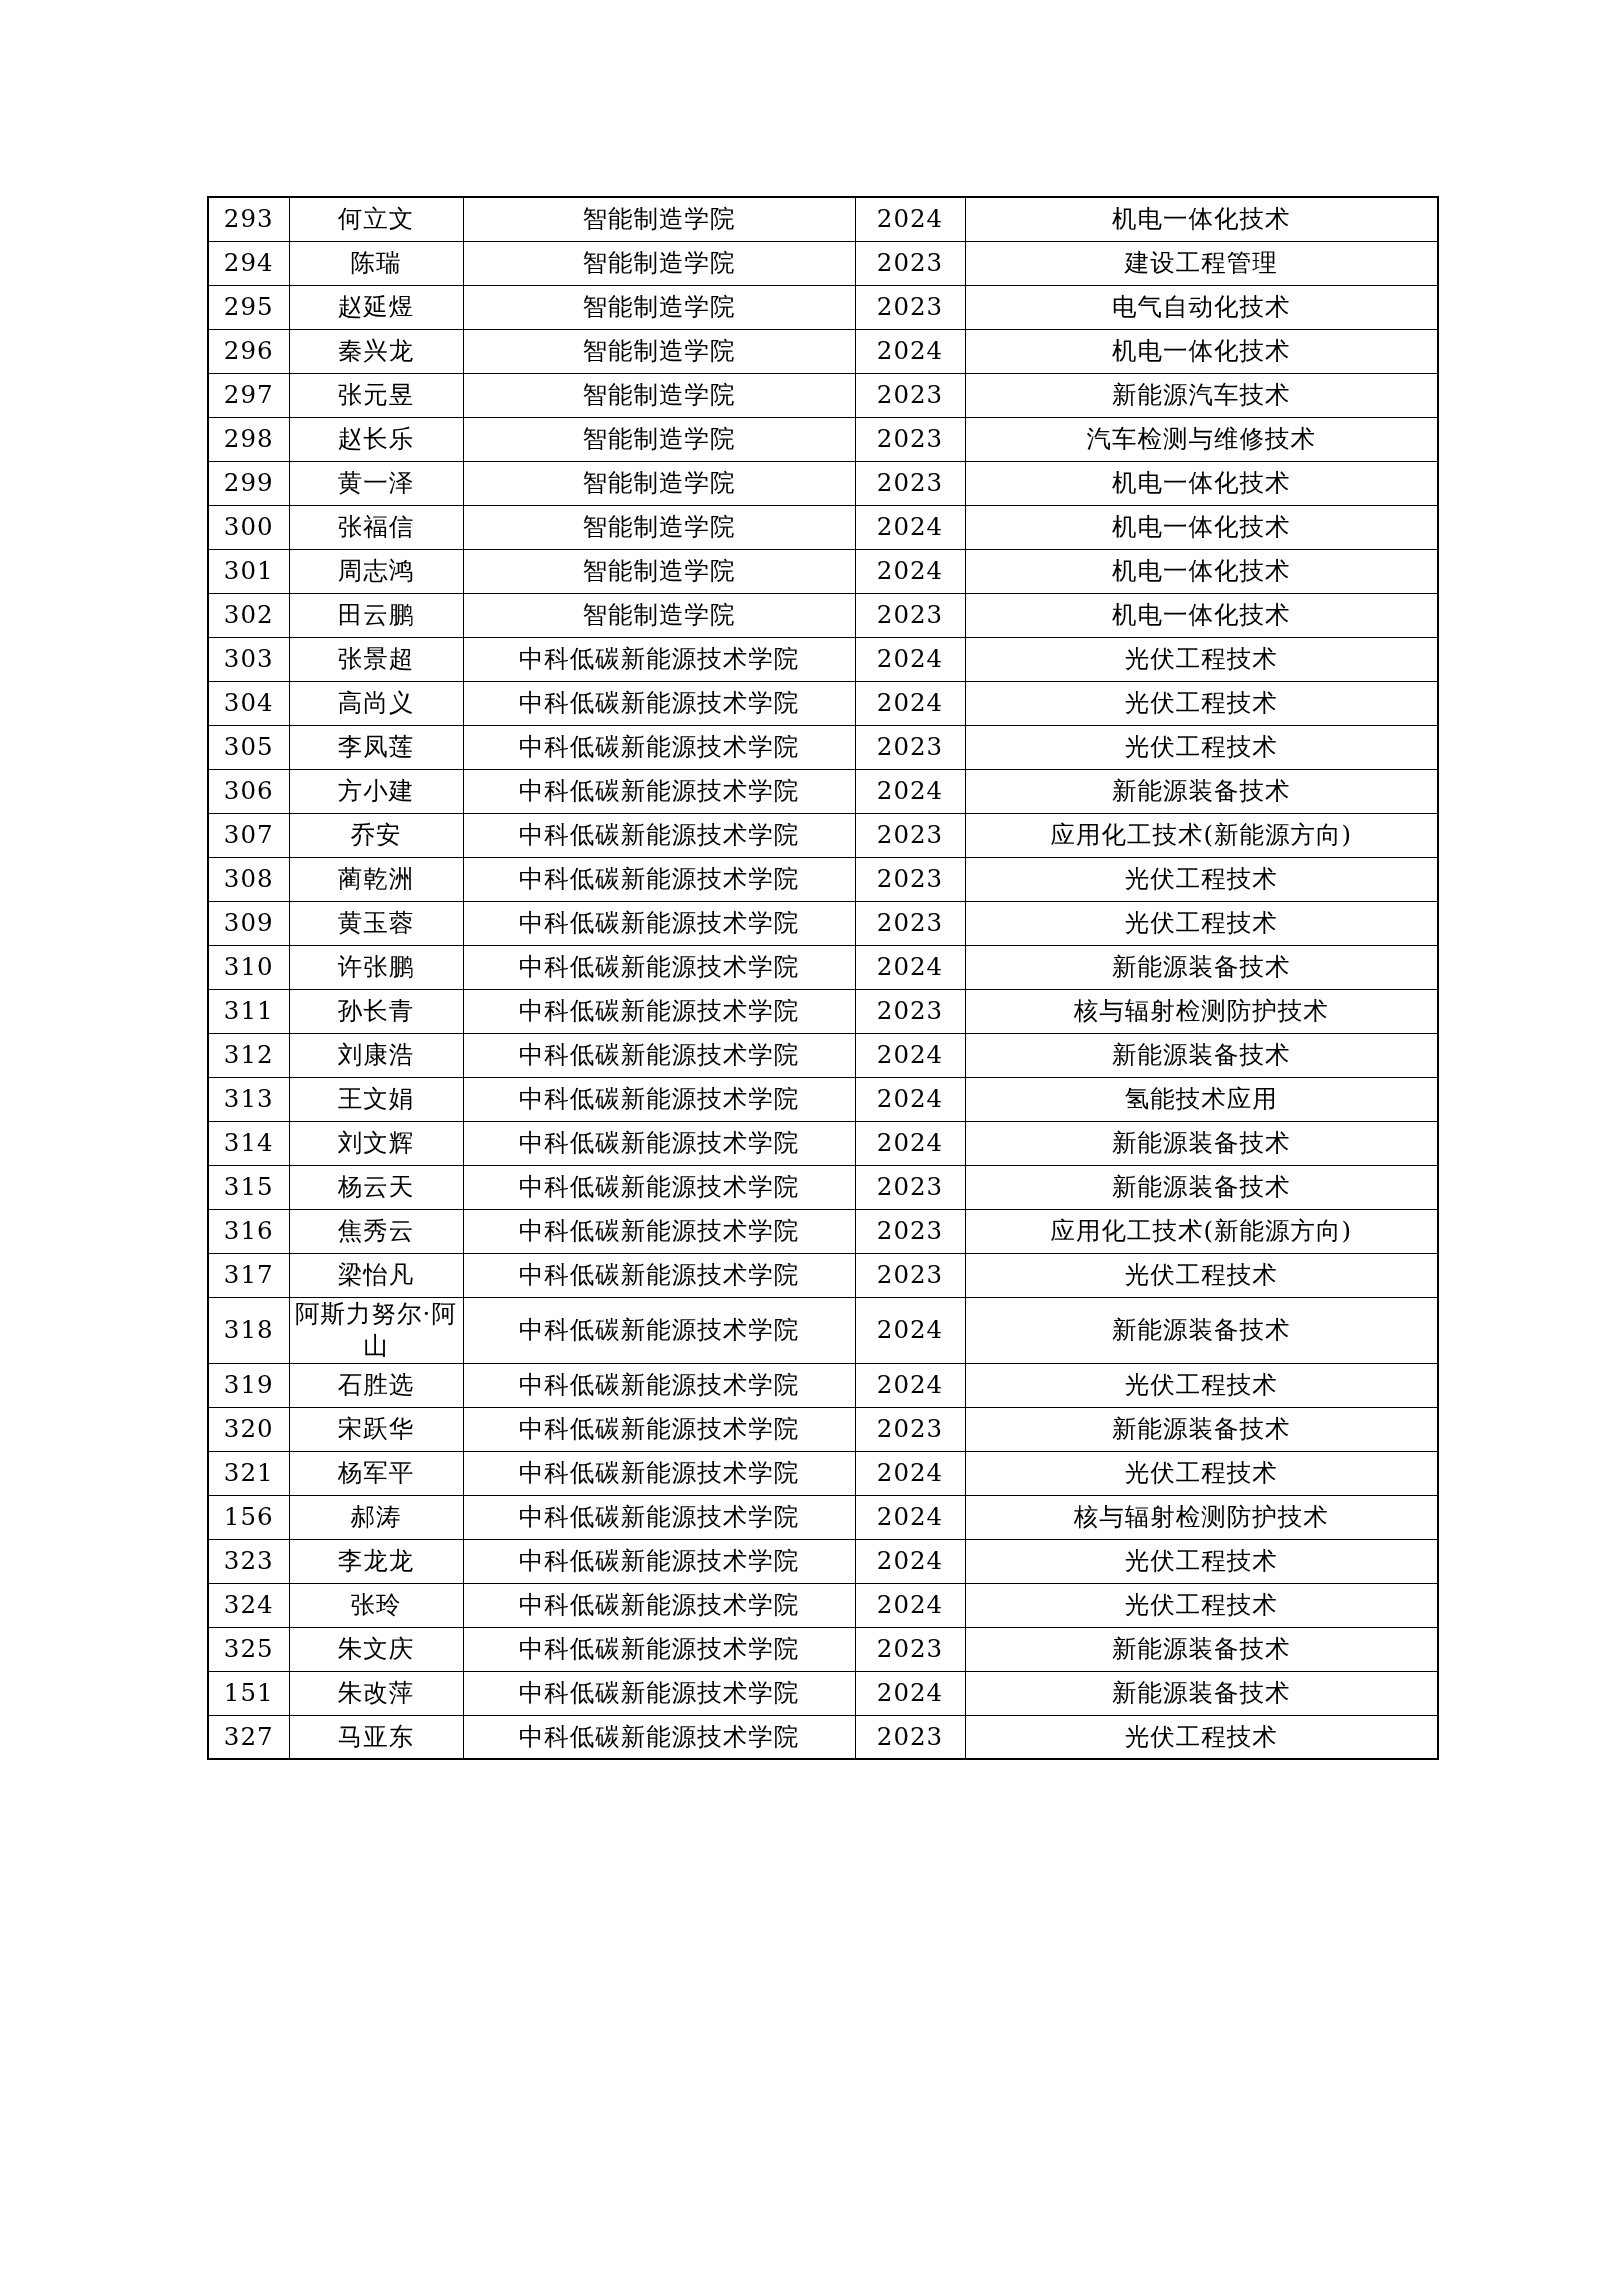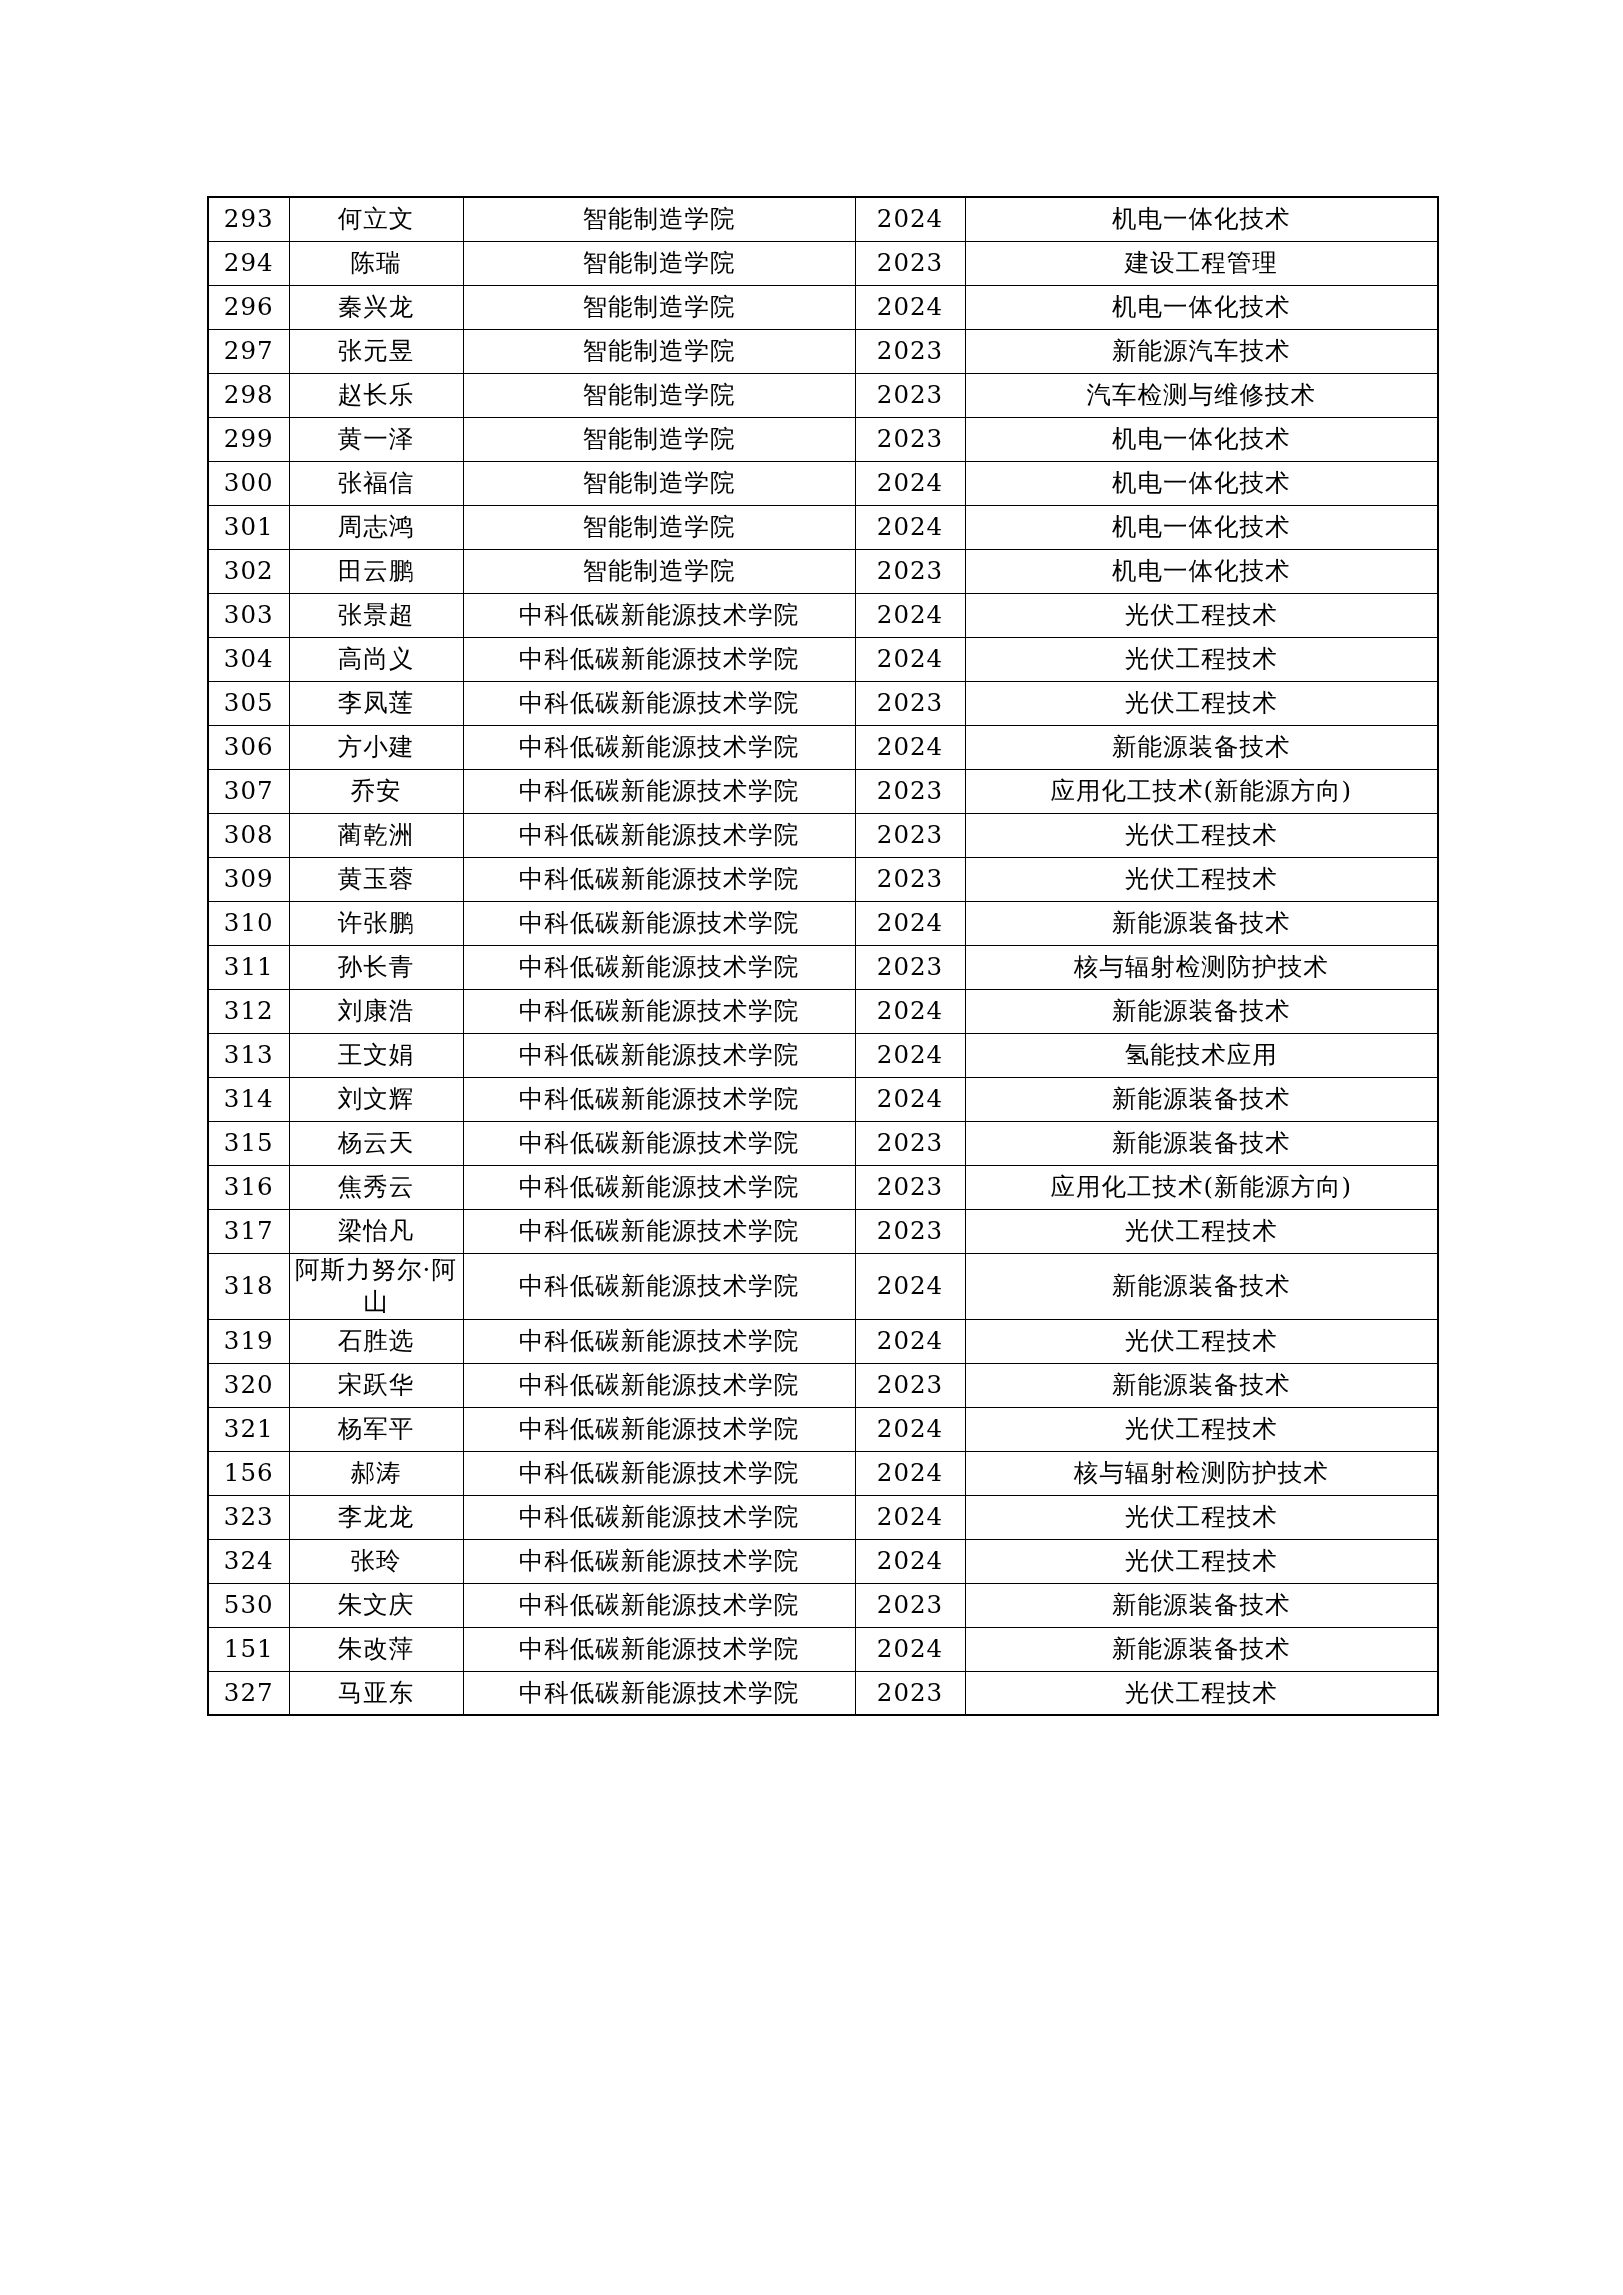--- a/index.html
+++ b/index.html
@@ -78,20 +78,27 @@
           <td class="cell-major">机电一体化技术</td>
         </tr>
         <tr>
           <td class="cell-no">294</td>
           <td class="cell-name">陈瑞</td>
           <td class="cell-college">智能制造学院</td>
           <td class="cell-year">2023</td>
           <td class="cell-major">建设工程管理</td>
         </tr>
         <tr>
+          <td class="cell-no">295</td>
+          <td class="cell-name">赵延煜</td>
+          <td class="cell-college">智能制造学院</td>
+          <td class="cell-year">2023</td>
+          <td class="cell-major">电气自动化技术</td>
+        </tr>
+        <tr>
           <td class="cell-no">296</td>
           <td class="cell-name">秦兴龙</td>
           <td class="cell-college">智能制造学院</td>
           <td class="cell-year">2024</td>
           <td class="cell-major">机电一体化技术</td>
         </tr>
         <tr>
           <td class="cell-no">297</td>
           <td class="cell-name">张元昱</td>
           <td class="cell-college">智能制造学院</td>
@@ -281,21 +288,21 @@
           <td class="cell-major">光伏工程技术</td>
         </tr>
         <tr>
           <td class="cell-no">324</td>
           <td class="cell-name">张玲</td>
           <td class="cell-college">中科低碳新能源技术学院</td>
           <td class="cell-year">2024</td>
           <td class="cell-major">光伏工程技术</td>
         </tr>
         <tr>
-          <td class="cell-no">530</td>
+          <td class="cell-no">325</td>
           <td class="cell-name">朱文庆</td>
           <td class="cell-college">中科低碳新能源技术学院</td>
           <td class="cell-year">2023</td>
           <td class="cell-major">新能源装备技术</td>
         </tr>
         <tr>
           <td class="cell-no">151</td>
           <td class="cell-name">朱改萍</td>
           <td class="cell-college">中科低碳新能源技术学院</td>
           <td class="cell-year">2024</td>

